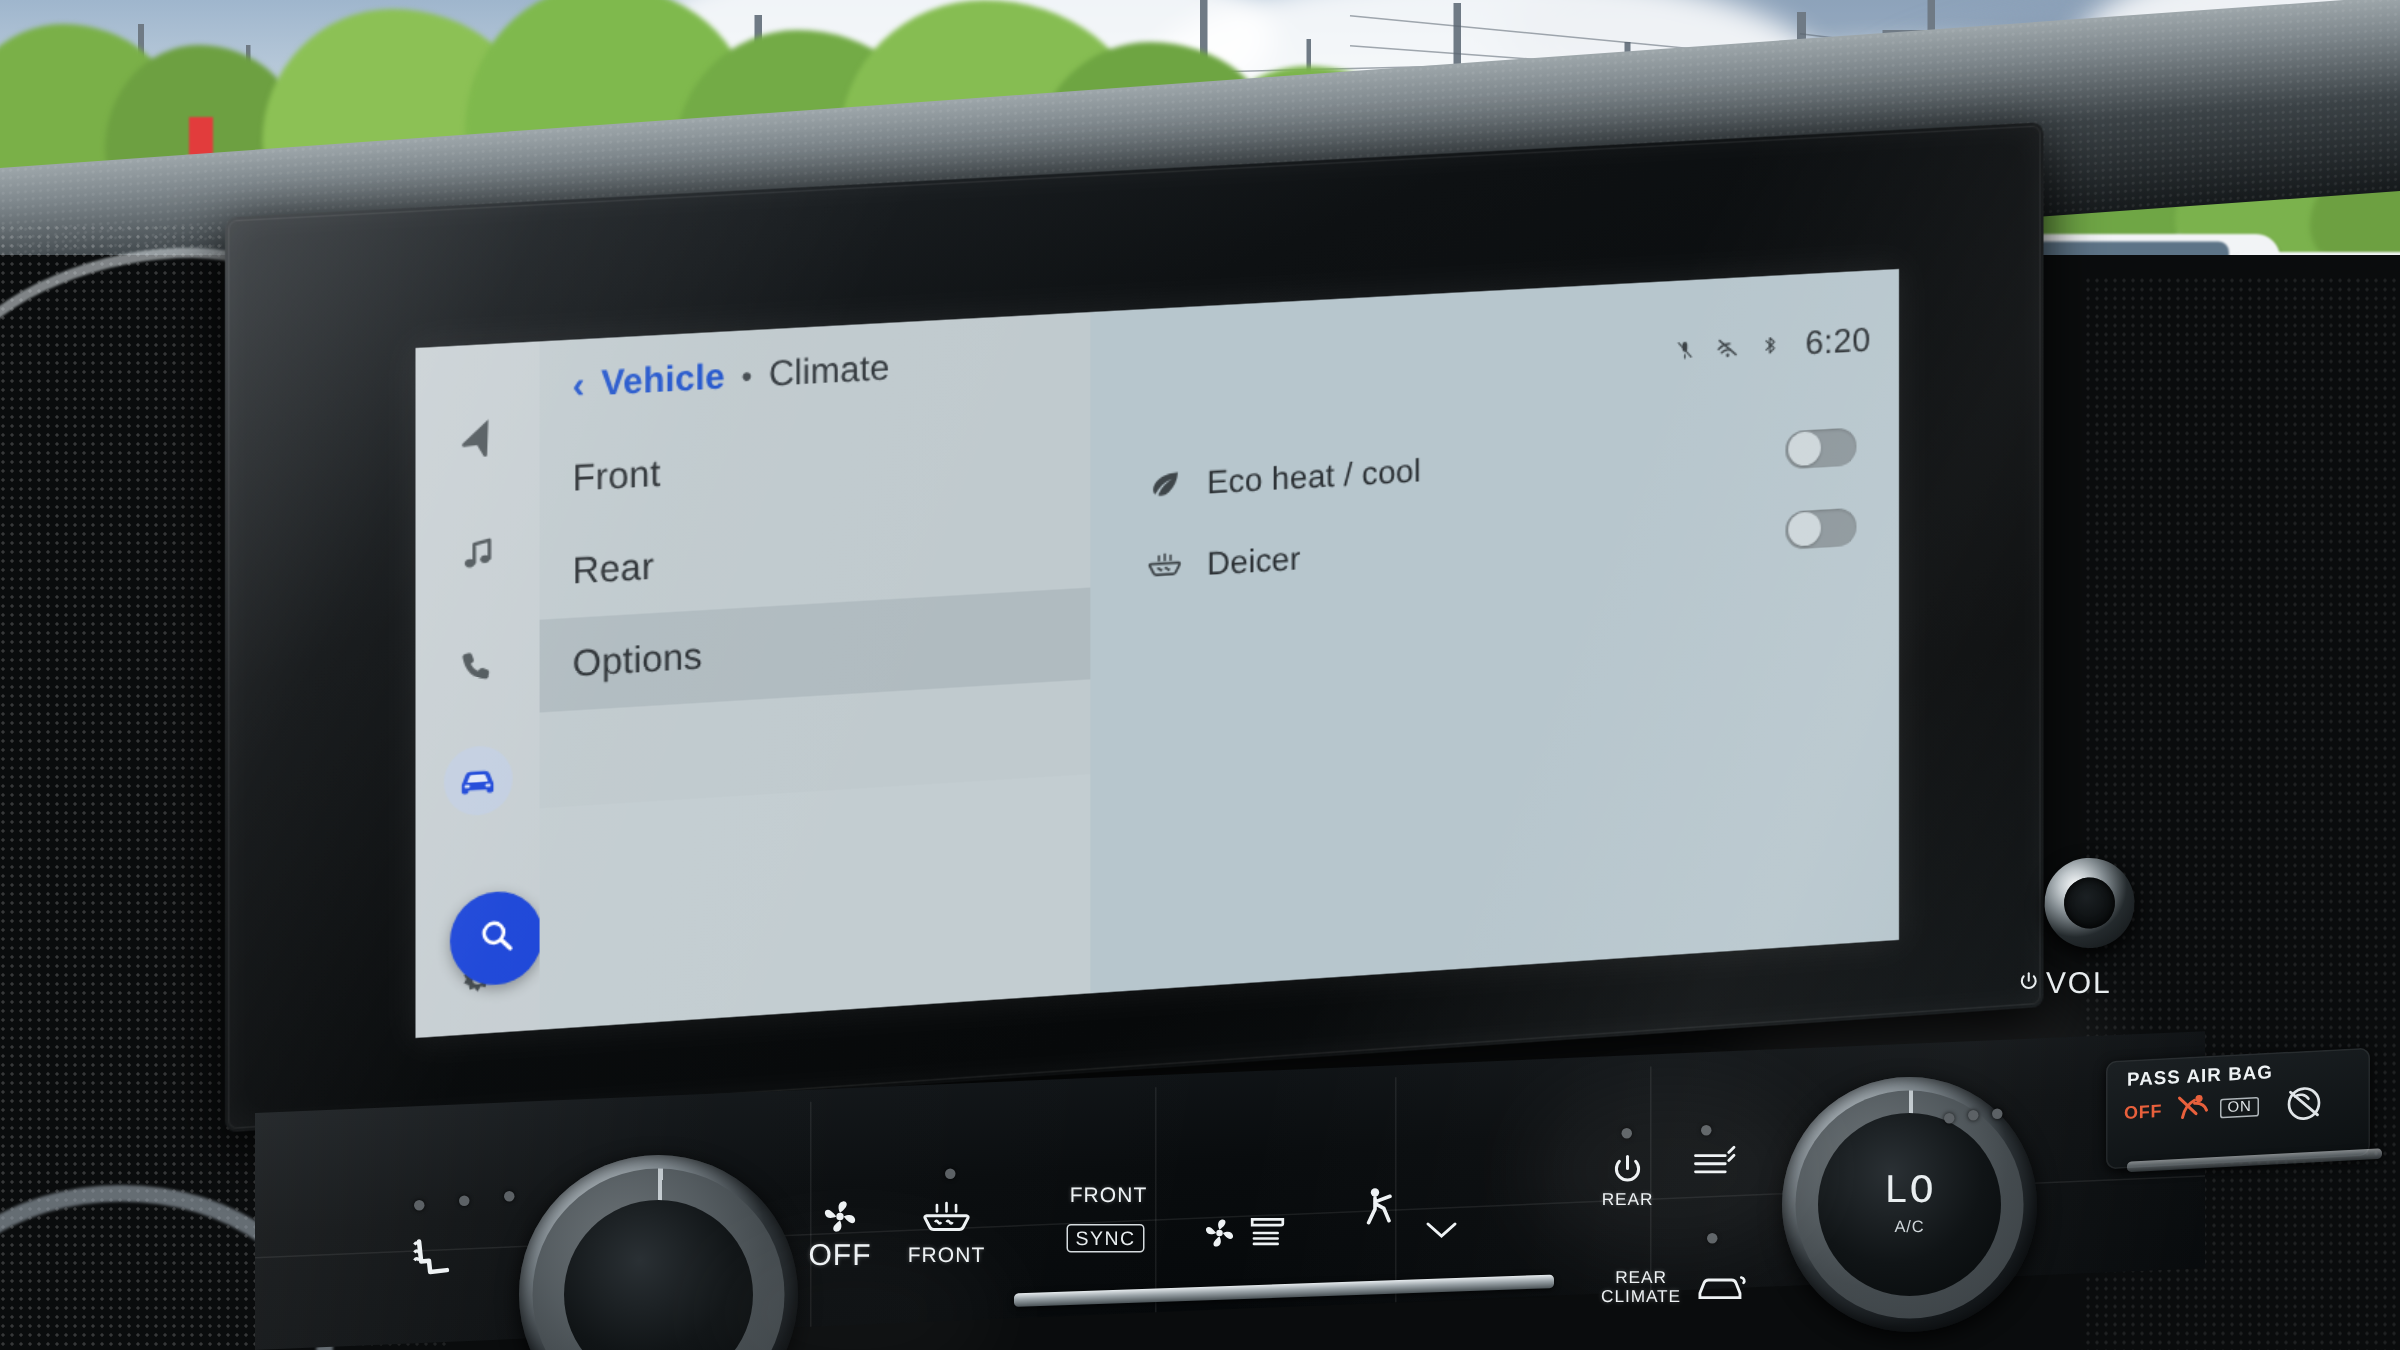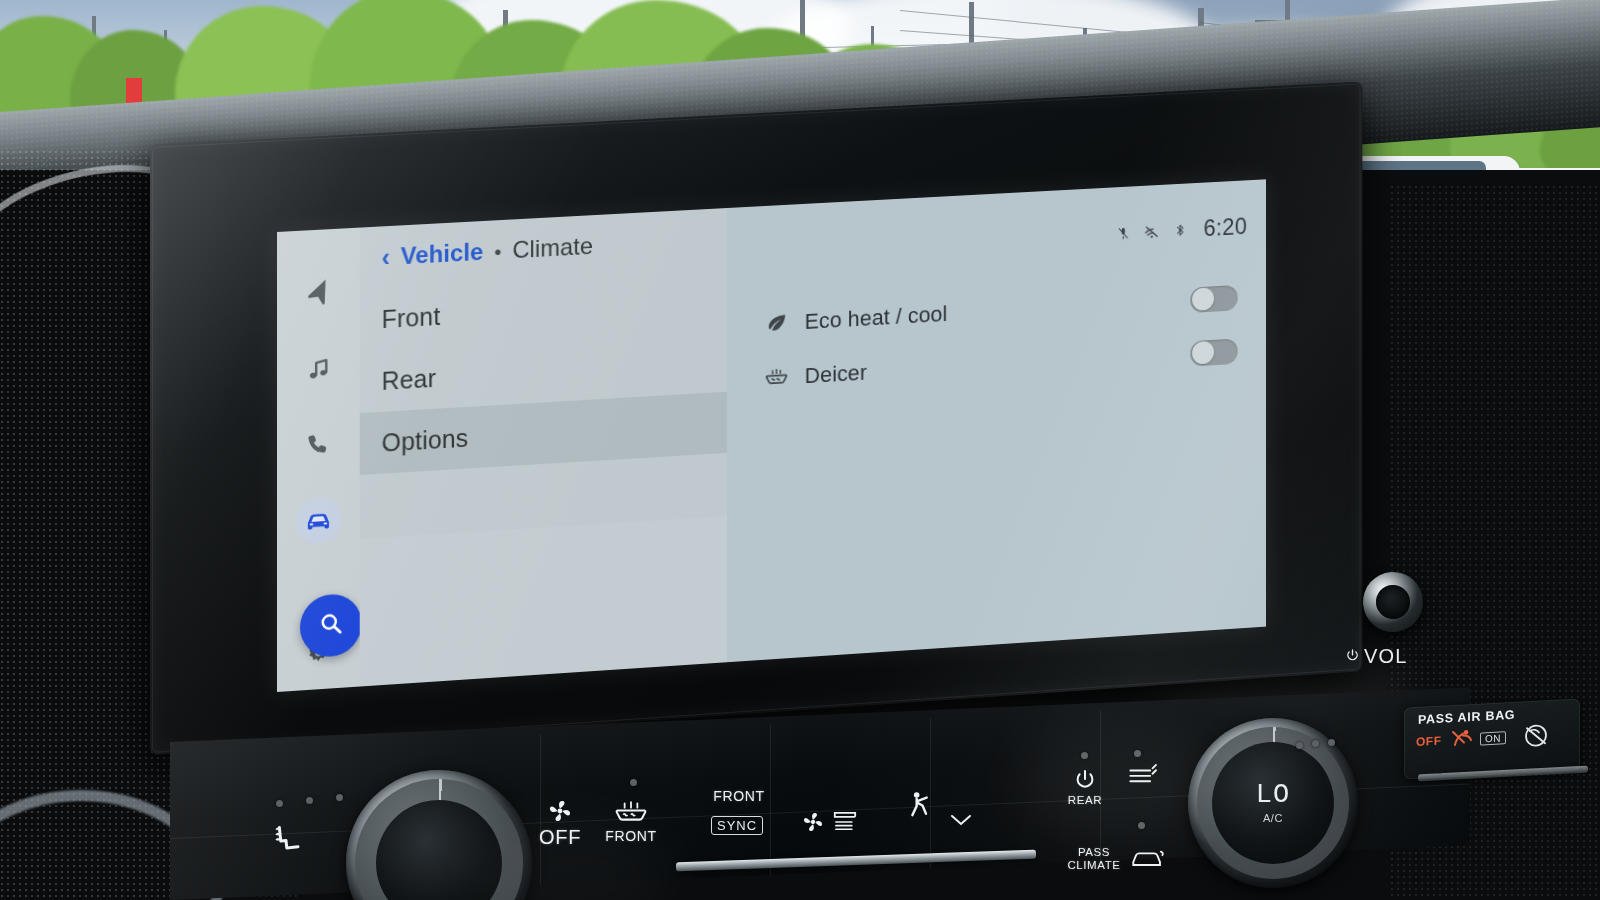--- a/index.html
+++ b/index.html
@@ -515,21 +515,21 @@
   <div class="btn-lab sm" style="left:1053px;top:794px;width:64px;">REAR</div>
 
   <div class="led" style="left:1134px;top:750px;"></div>
   <div class="btn-ico" style="left:1122px;top:762px;width:40px;height:30px;">
     <svg width="36" height="28" viewBox="0 0 30 24">
       <path d="M5 6.4h17M5 11h17M5 15.6h17" stroke="#eef2f4" stroke-width="1.6" stroke-linecap="round"></path>
       <path d="M24 4.6 27 1.6M24 9.2 27 6.2" stroke="#eef2f4" stroke-width="1.6" stroke-linecap="round"></path>
     </svg>
   </div>
 
-  <div class="btn-lab sm" style="left:1055px;top:846px;width:78px;line-height:1.15;">PASS CLIMATE</div>
+  <div class="btn-lab sm" style="left:1055px;top:846px;width:78px;line-height:1.15;">REAR CLIMATE</div>
   <div class="btn-ico" style="left:1128px;top:842px;width:42px;height:30px;">
     <svg width="38" height="26" viewBox="0 0 32 22">
       <path d="M3 14.6l2-5c.4-1 1.4-1.7 2.5-1.7h13c1.2 0 2.2.7 2.6 1.8l1.9 4.9c.2.3.3.7.3 1.1v2.1
                H2.7v-2.1c0-.4.1-.8.3-1.1z" fill="none" stroke="#eef2f4" stroke-width="1.6"></path>
       <path d="M26 6.5c1.6.4 2.3 2 1.3 3" fill="none" stroke="#eef2f4" stroke-width="1.5" stroke-linecap="round"></path>
     </svg>
   </div>
   <div class="led" style="left:1138px;top:822px;"></div>
 
   <div class="knob-big" style="left:1188px;top:718px;width:170px;height:170px;">

